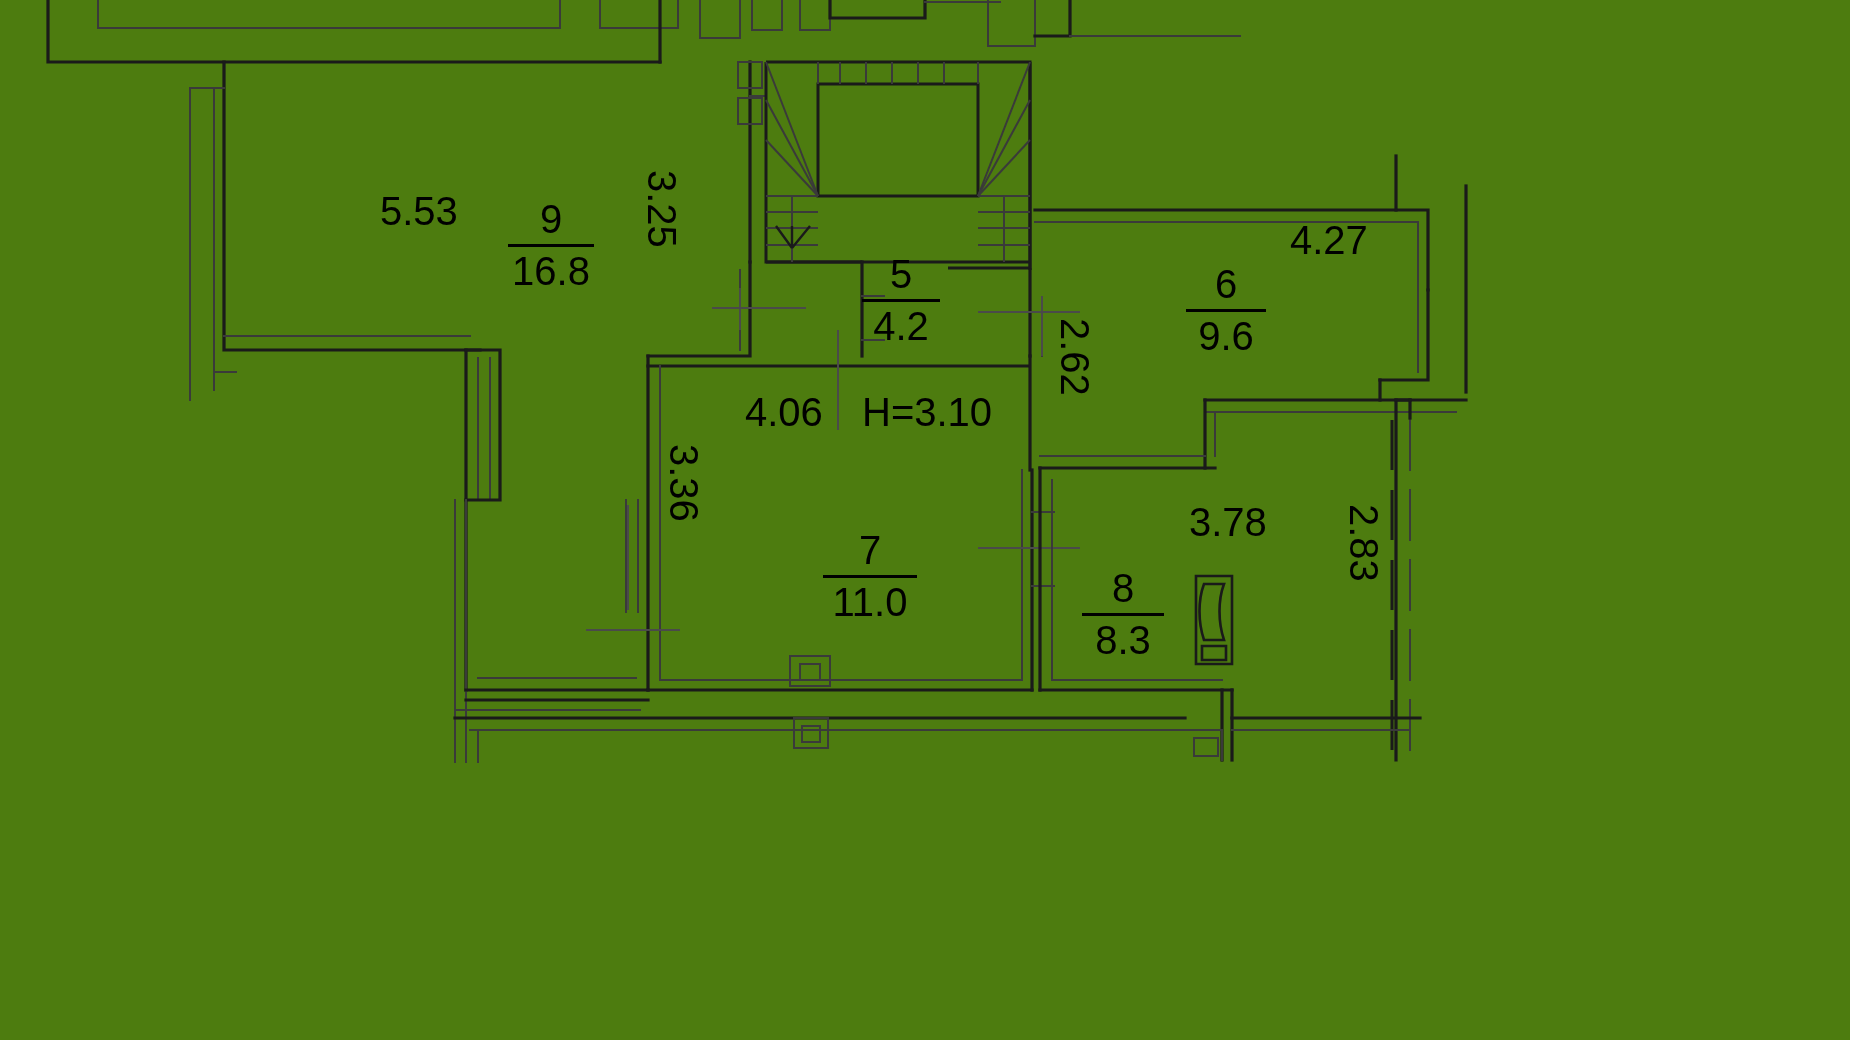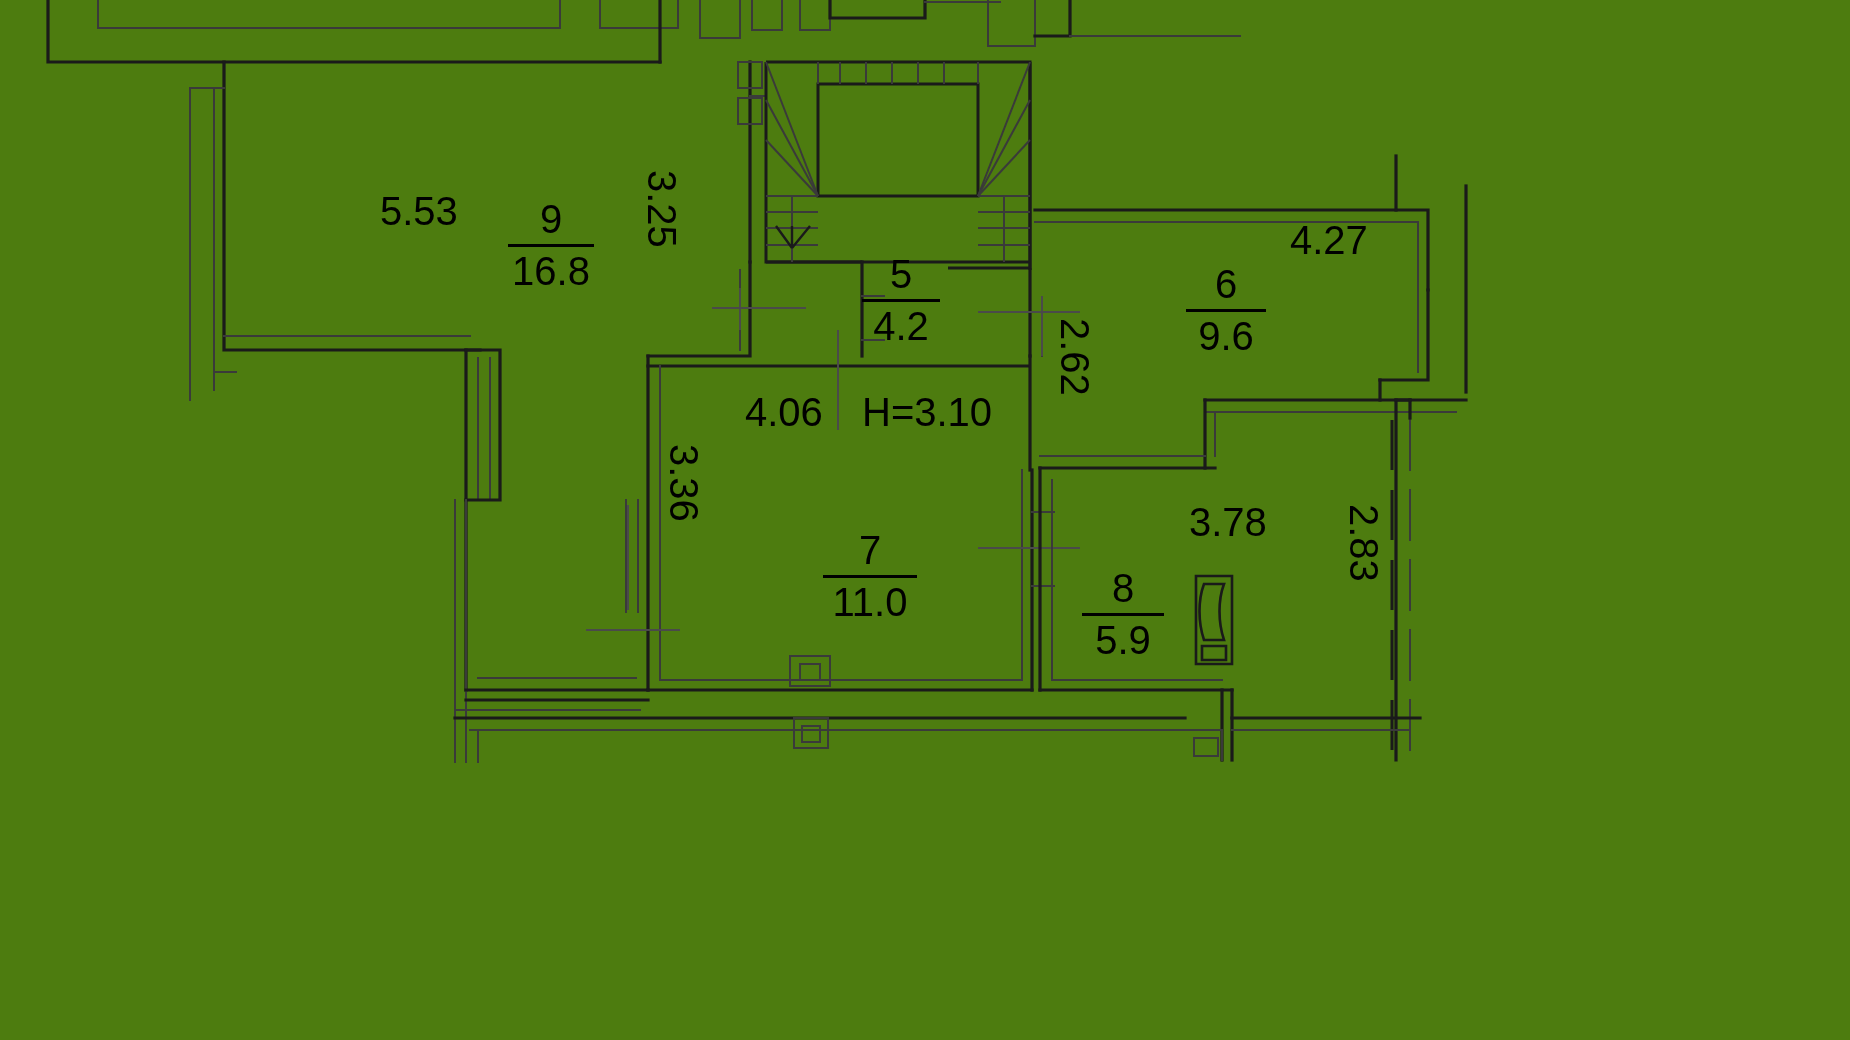--- a/index.html
+++ b/index.html
@@ -262,16 +262,16 @@
   <div class="txt room-area">11.0</div>
 </div>
 
 <div style="position:absolute;left:1189px;top:500px;" class="txt dim-label">3.78</div>
 
 <div style="position:absolute;left:1341px;top:504px;" class="txt dim-label vert">2.83</div>
 
 <div style="position:absolute;left:1082px;top:566px;width:82px;text-align:center;">
   <div class="txt room-num">8</div>
   <div style="height:3px;background:#000;margin:2px 0;"></div>
-  <div class="txt room-area">5.9</div>
+  <div class="txt room-area">8.3</div>
 </div>
 
 </div>
 
 </body></html>

